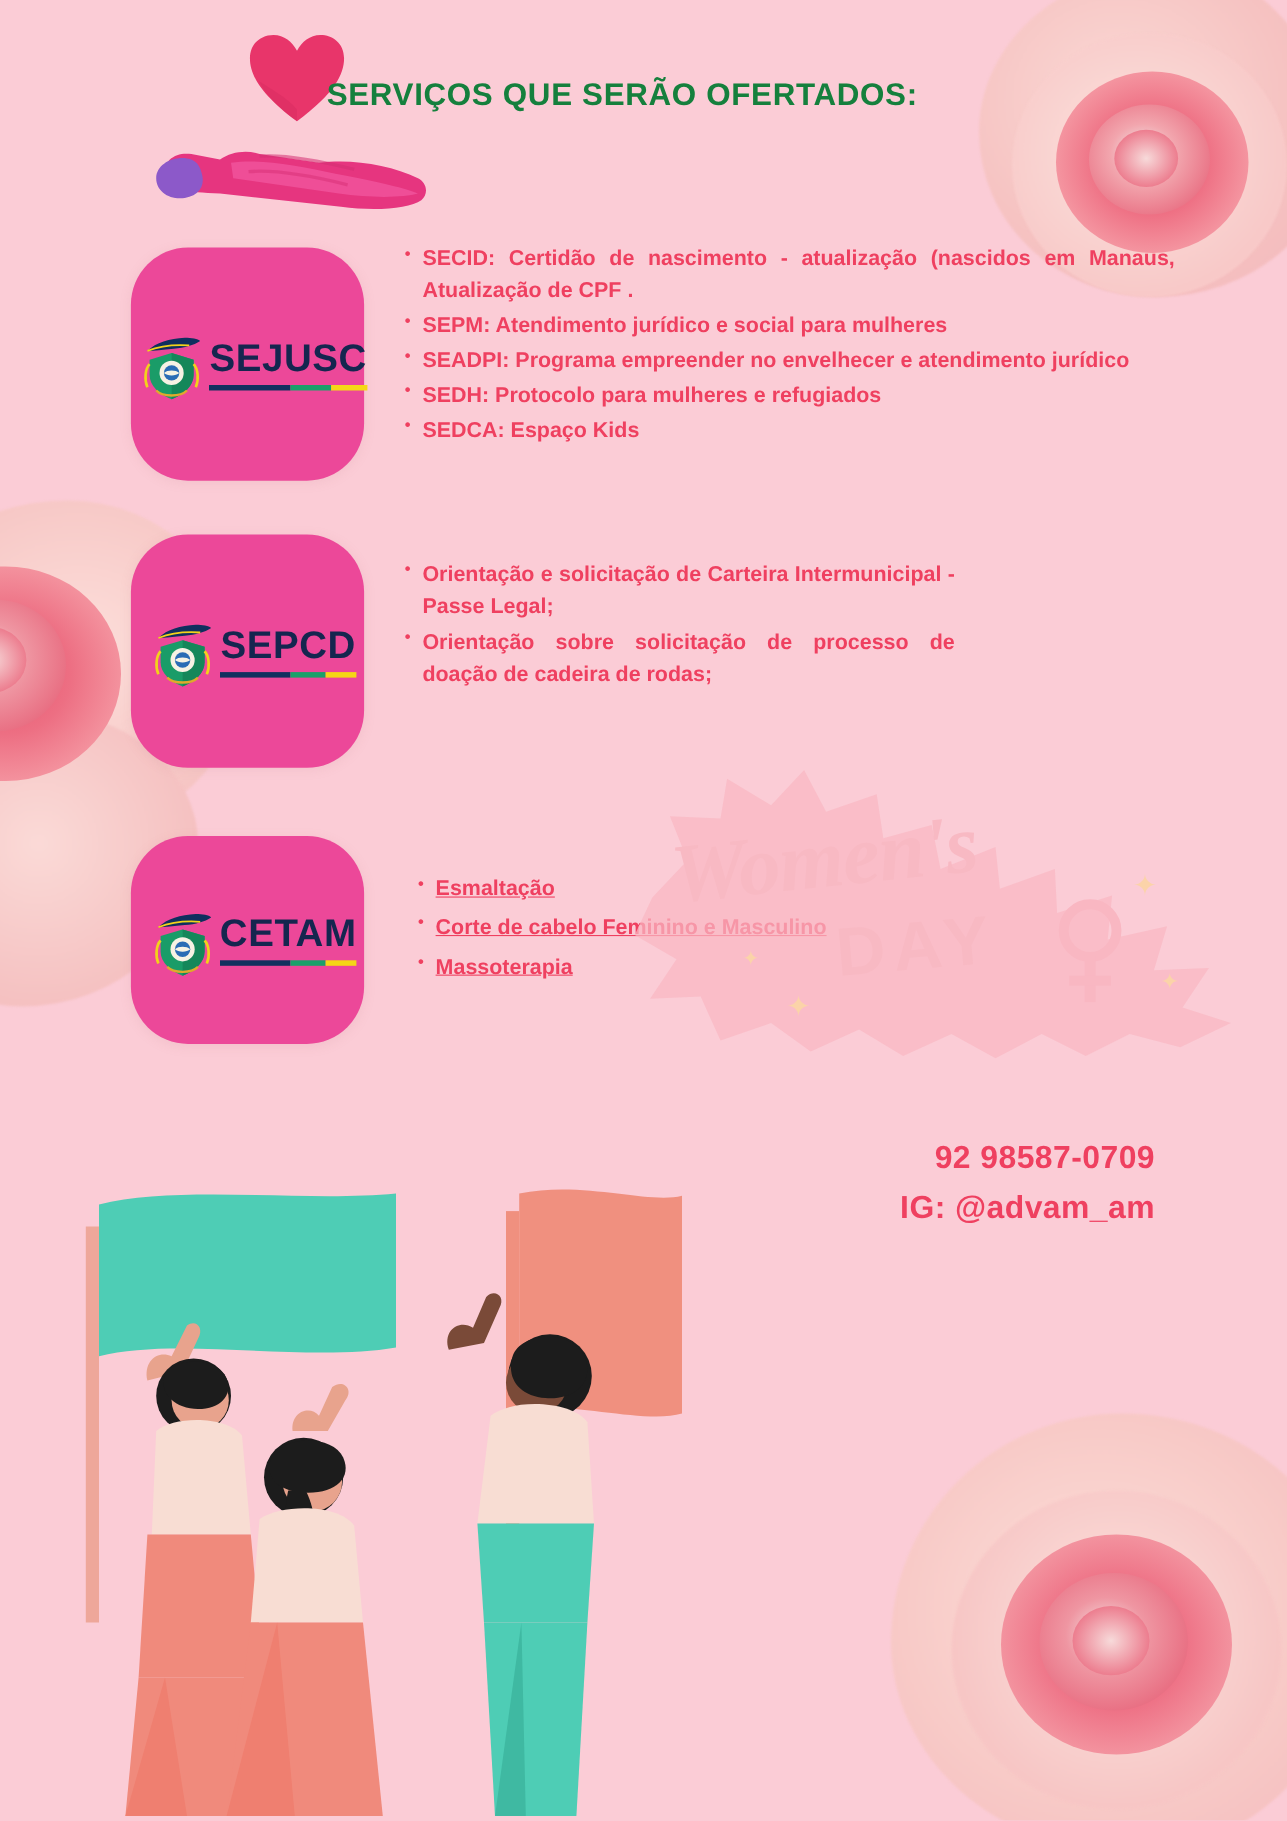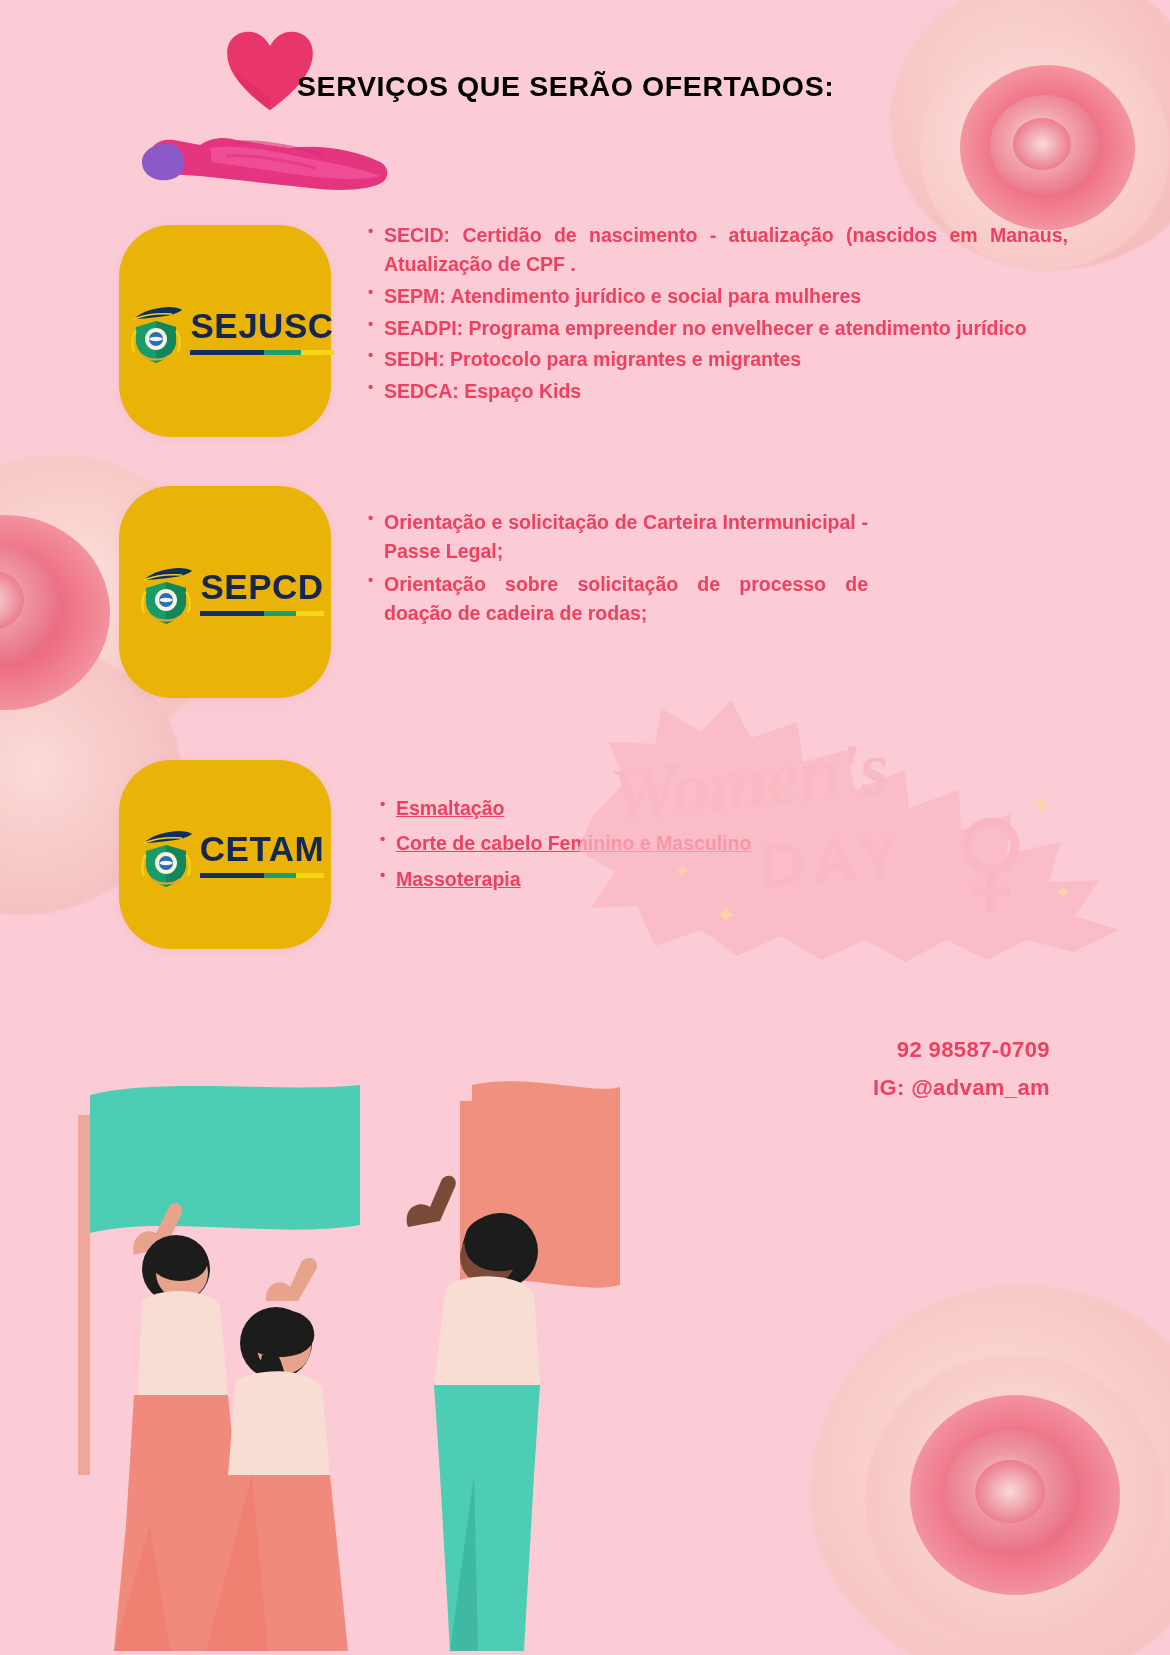--- a/index.html
+++ b/index.html
@@ -54,28 +54,28 @@
 
   
   #header-row {
     position: absolute; top: 22px; left: 130px; width: 900px; height: 180px;
   }
   #heart-icon { position: absolute; left: 95px; top: 8px; width: 90px; height: 82px; }
   #glove-icon { position: absolute; left: 10px; top: 78px; width: 255px; height: 95px; }
   #services-title {
     position: absolute; left: 167px; top: 48px;
     font-size: 28.5px; font-weight: bold; letter-spacing: 0.6px;
-    color: #000000; white-space: nowrap;
+    color: #15803d; white-space: nowrap;
     font-family: "Liberation Sans", sans-serif;
   }
 
   
   .logo-card {
     position: absolute;
-    background: #eab308;
+    background: #ec4899;
     border-radius: 52px;
     box-shadow: 0 2px 10px rgba(190,120,140,0.13);
     display: flex; align-items: center; justify-content: center;
   }
   #card-sejusc { left: 119px; top: 225px; width: 212px; height: 212px; }
   #card-sepcd  { left: 119px; top: 486px; width: 212px; height: 212px; }
   #card-cetam  { left: 119px; top: 760px; width: 212px; height: 189px; }
 
   .logo-inner { display: flex; align-items: center; gap: 6px; transform: translateX(6px); }
   .coat { width: 56px; height: 68px; position: relative; flex: none; }
@@ -131,21 +131,21 @@
     width: 62px; height: 100px;
   }
   .sparkle { position: absolute; color: #fbd3a9; font-size: 26px; }
 
   
   #contact { position: absolute; right: 120px; top: 1025px; text-align: right; }
   #contact .line1 {
     font-size: 31px; font-weight: bold; color: #ef4060; letter-spacing: 0.3px;
   }
   #contact .line2, #contact .line3 {
-    font-size: 22px; font-weight: bold; color: #ef4060; margin-top: 12px; letter-spacing: 0.4px;
+    font-size: 29px; font-weight: bold; color: #ef4060; margin-top: 12px; letter-spacing: 0.4px;
   }
 
   
   #protest { position: absolute; left: 30px; bottom: 0; width: 630px; height: 600px; }
 </style>
 </head>
 <body>
 
 <div id="poster">
 
@@ -212,21 +212,21 @@
             <i class="b3"></i>
           </span>
       </div>
     </div>
   </div>
 
   <ul class="svc-list" id="list-sejusc">
     <li>SECID: Certidão de nascimento - atualização (nascidos em Manaus, Atualização de CPF .</li>
     <li>SEPM: Atendimento jurídico e social para mulheres</li>
     <li>SEADPI: Programa empreender no envelhecer e atendimento jurídico</li>
-    <li>SEDH: Protocolo para migrantes e migrantes</li>
+    <li>SEDH: Protocolo para mulheres e refugiados</li>
     <li>SEDCA: Espaço Kids</li>
   </ul>
 
   <div class="logo-card" id="card-sepcd">
     <div class="logo-inner">
       <svg class="coat" viewBox="0 0 56 68">
         <path d="M6 22 C14 14 26 11 40 10 C46 10 52 11 54 13 C48 17 40 19 30 20 C20 21 12 22 6 22 Z" fill="#0f2f5e"></path>
         <path d="M6 22 C16 18 30 16 44 17" stroke="#f2d21a" stroke-width="1.6" fill="none"></path>
         <path d="M28 24 L48 30 L48 44 C48 54 39 62 28 66 C17 62 8 54 8 44 L8 30 Z" fill="#1a9c68"></path>
         <path d="M28 24 L48 30 L48 44 C48 54 39 62 28 66 Z" fill="#14875a"></path>

